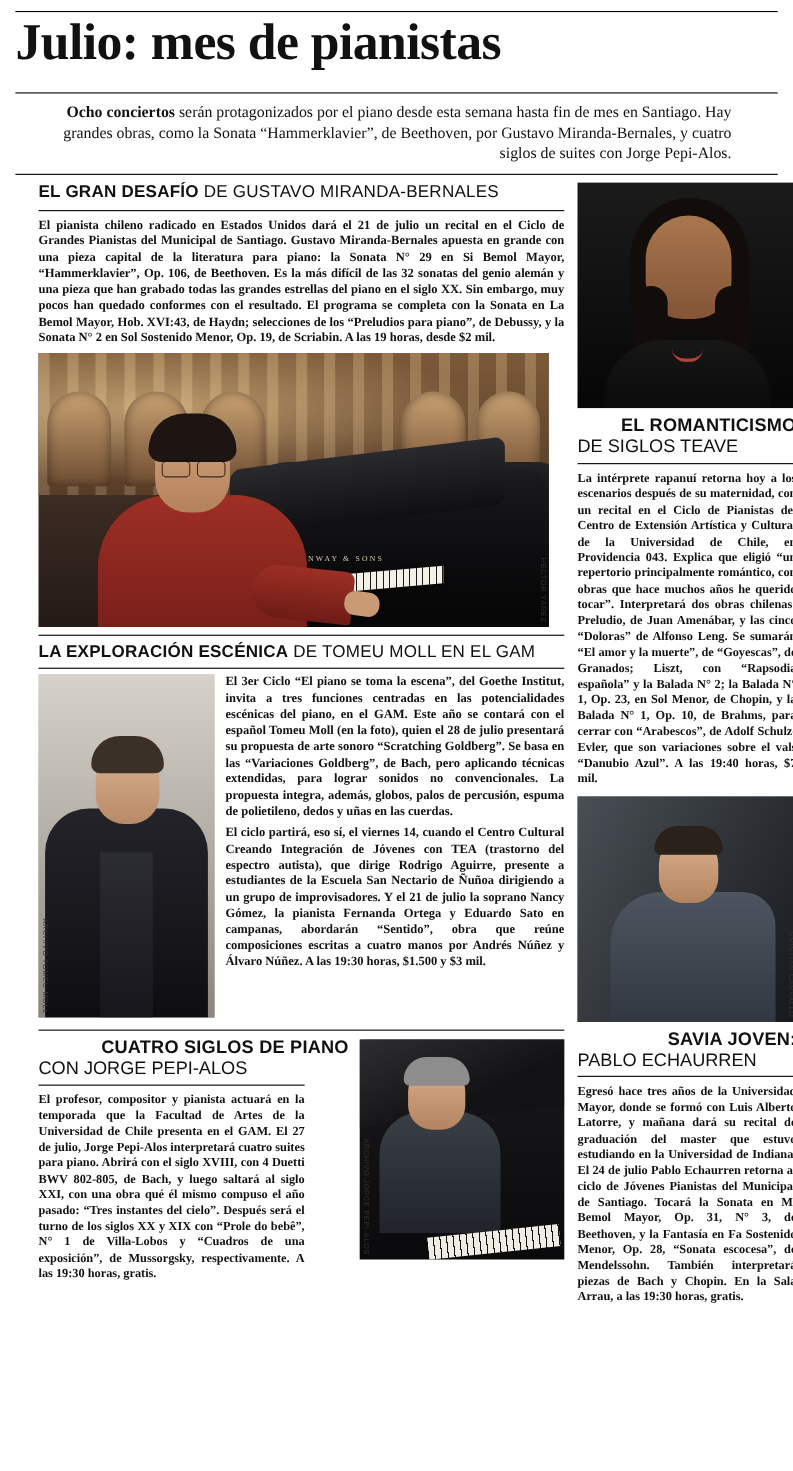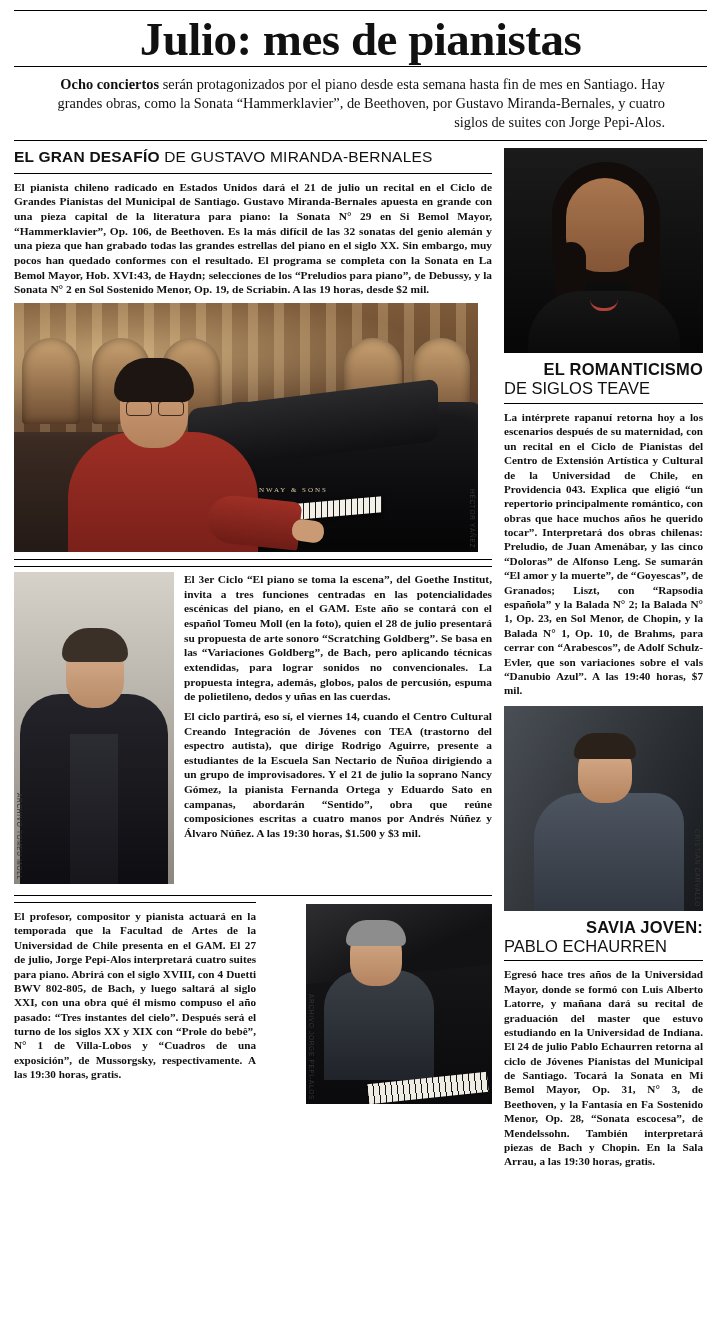--- a/index.html
+++ b/index.html
@@ -28,27 +28,27 @@
     font-size: 11.5px;
     letter-spacing: 0.6px;
     color: #1a1a1a;
     margin: 2px 0 4px 0;
   }
   .rule-top {
     border-top: 1px solid #000;
     margin: 0 0 4px 0;
   }
   .headline {
-    text-align: center;
+    text-align: left;
     font-family: "Liberation Serif", serif;
     font-weight: bold;
     font-size: 47px;
     line-height: 1.04;
     letter-spacing: -0.5px;
-    margin: 2px 0 2px 0;
+    margin: 2px 0 20px 0;
   }
   .rule-under-headline {
     border-top: 1px solid #000;
     margin: 2px 0 8px 0;
   }
   .lede {
     text-align: right;
     font-size: 14.4px;
     line-height: 1.33;
     margin: 0 42px 8px 42px;
@@ -66,21 +66,21 @@
     border-top: 1px solid #000;
     margin: 0 0 7px 0;
   }
 
   
   .body-wrap {
     display: flex;
     gap: 12px;
     align-items: flex-start;
   }
-  .col-left { width: 478px; flex: 0 0 478px; position: relative; }
+  .col-left { width: 478px; flex: 0 0 478px; position: relative; margin-left: 21px; }
   .col-right { width: 199px; flex: 0 0 199px; position: relative; }
 
   .sect-title {
     font-family: "Liberation Sans", sans-serif;
     font-size: 15.5px;
     letter-spacing: 0.2px;
     margin: 0 0 5px 0;
     line-height: 1.12;
   }
   .sect-title .b { font-weight: bold; }
@@ -377,20 +377,23 @@
           <div class="arm"></div>
           <div class="hand"></div>
           <div class="head"></div>
           <div class="hair"></div>
           <div class="glasses"></div>
         </div>
         <div class="credit cred-gustavo">HÉCTOR YÁÑEZ</div>
       </div>
 
       <div class="hr-thin"></div>
+      <div class="sect-title">
+        <span class="b">LA EXPLORACIÓN ESCÉNICA</span><span class="l"> DE TOMEU MOLL EN EL GAM</span>
+      </div>
       <div class="hr-thin-b"></div>
 
       <div class="clearfix">
         <div class="photo ph-tomeu">
           <div class="wall"></div>
           <div class="suit"></div>
           <div class="shirt"></div>
           <div class="beard"></div>
           <div class="head"></div>
           <div class="hair"></div>
@@ -403,20 +406,24 @@
       <div class="hr-thin"></div>
       <div class="clearfix">
         <div class="photo ph-jorge">
           <div class="lidtop"></div>
           <div class="body"></div>
           <div class="head"></div>
           <div class="hair"></div>
           <div class="keys"></div>
           <div class="credit cred-jorge">ARCHIVO JORGE PEPI-ALOS</div>
         </div>
+        <div class="rc-title">
+          <span class="b">CUATRO SIGLOS DE PIANO</span>
+          <span class="l">CON JORGE PEPI-ALOS</span>
+        </div>
         <div class="rc-rule" style="width:242px"></div>
         <p class="txt sm" style="width:242px">El profesor, compositor y pianista actuará en la temporada que la Facultad de Artes de la Universidad de Chile presenta en el GAM. El 27 de julio, Jorge Pepi-Alos interpretará cuatro suites para piano. Abrirá con el siglo XVIII, con 4 Duetti BWV 802-805, de Bach, y luego saltará al siglo XXI, con una obra qué él mismo compuso el año pasado: “Tres instantes del cielo”. Después será el turno de los siglos XX y XIX con “Prole do bebê”, N° 1 de Villa-Lobos y “Cuadros de una exposición”, de Mussorgsky, respectivamente. A las 19:30 horas, gratis.</p>
       </div>
 
     </div>
 
     <div class="col-right">
 
       <div class="photo ph-mahani">
         <div class="hair"></div>

